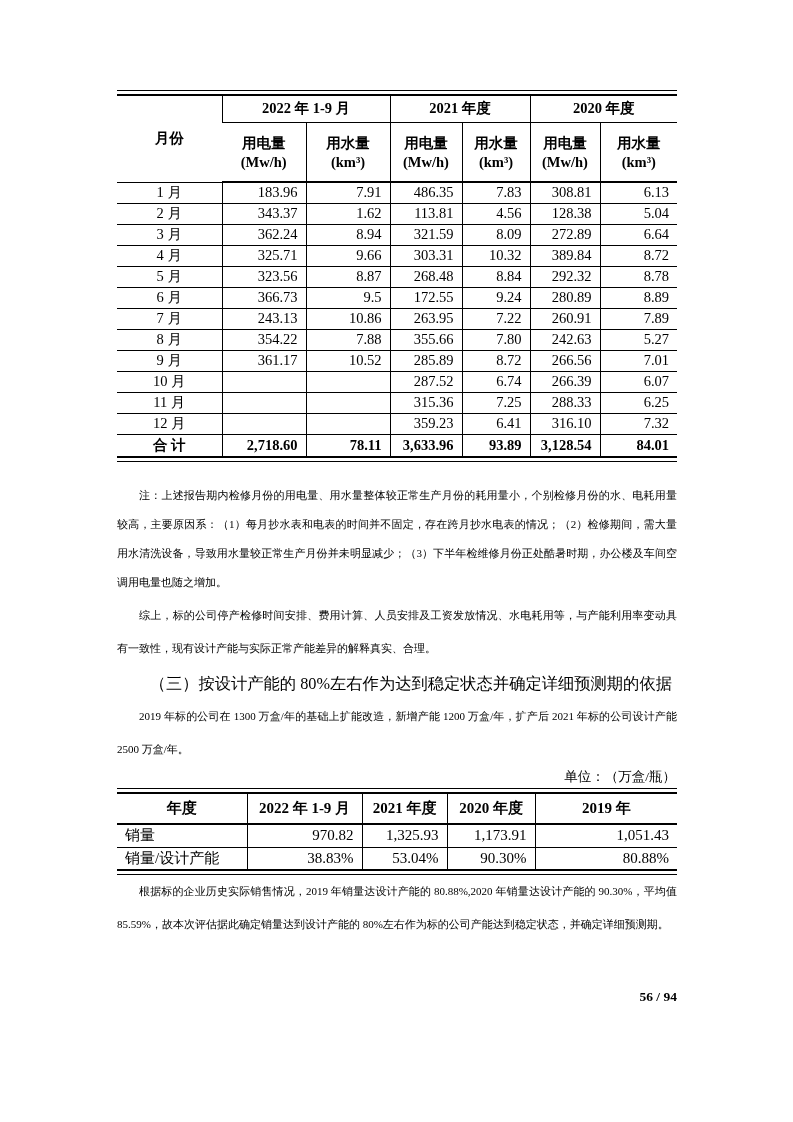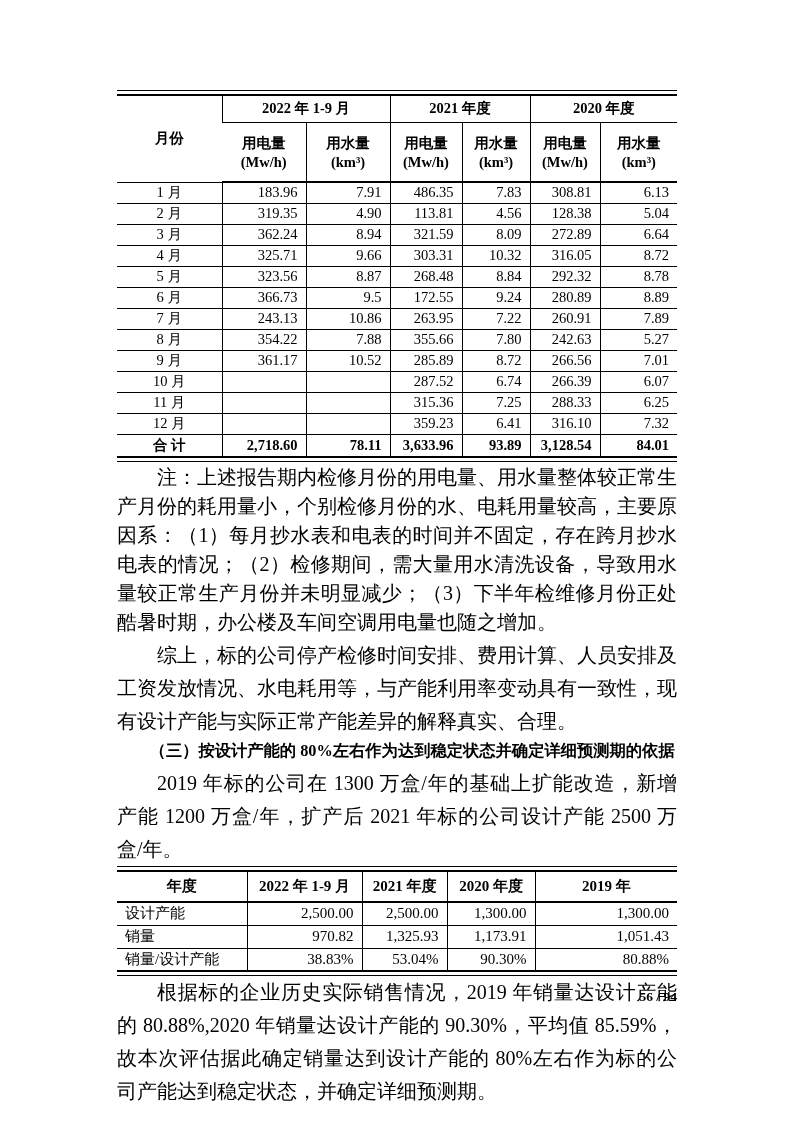--- a/index.html
+++ b/index.html
@@ -29,24 +29,24 @@
   .total-label { text-align:center; }
 
   
   #t2 { font-size:15px; }
   #t2 thead th { font-weight:bold; text-align:center; height:31px; border-bottom:2px solid #000; vertical-align:middle; }
   #t2 tbody td { border-bottom:1px solid #000; height:23px; }
   #t2 tbody tr:last-child td { border-bottom:none; }
   .row-label { text-align:left; padding-left:8px; }
 
   
-  .note { margin-top:1px; font-size:20px; line-height:29px; text-align:justify; text-indent:2em; }
-  .para { font-size:20px; line-height:33px; text-align:justify; text-indent:2em; }
+  .note { margin-top:19px; font-size:11px; line-height:29px; text-align:justify; text-indent:2em; }
+  .para { font-size:11px; line-height:33px; text-align:justify; text-indent:2em; }
   .para-sum { margin-top:2px; }
-  .heading { margin:0 0 4px; font-size:16.3px; line-height:25px; font-weight:bold; text-indent:2em; text-align:justify; }
+  .heading { margin:6px 0 4px; font-size:16.3px; line-height:25px; font-weight:normal; text-indent:2em; text-align:justify; }
   .unit { margin:2px 1px 2px 0; font-size:13.5px; line-height:18px; text-align:right; }
   .para-final { }
   .page-footer { position:absolute; top:989px; right:116px; font-size:13.5px; font-weight:bold; }
 </style>
 </head>
 <body>
 
 <div class="page">
   <div class="content">
 
@@ -100,43 +100,43 @@
               <td class="month-cell">1 月</td>
               <td class="num">183.96</td>
               <td class="num">7.91</td>
               <td class="num">486.35</td>
               <td class="num">7.83</td>
               <td class="num">308.81</td>
               <td class="num">6.13</td>
             </tr>
             <tr>
               <td class="month-cell">2 月</td>
-              <td class="num">319.35</td>
-              <td class="num">4.90</td>
+              <td class="num">343.37</td>
+              <td class="num">1.62</td>
               <td class="num">113.81</td>
               <td class="num">4.56</td>
               <td class="num">128.38</td>
               <td class="num">5.04</td>
             </tr>
             <tr>
               <td class="month-cell">3 月</td>
               <td class="num">362.24</td>
               <td class="num">8.94</td>
               <td class="num">321.59</td>
               <td class="num">8.09</td>
               <td class="num">272.89</td>
               <td class="num">6.64</td>
             </tr>
             <tr>
               <td class="month-cell">4 月</td>
               <td class="num">325.71</td>
               <td class="num">9.66</td>
               <td class="num">303.31</td>
               <td class="num">10.32</td>
-              <td class="num">316.05</td>
+              <td class="num">389.84</td>
               <td class="num">8.72</td>
             </tr>
             <tr>
               <td class="month-cell">5 月</td>
               <td class="num">323.56</td>
               <td class="num">8.87</td>
               <td class="num">268.48</td>
               <td class="num">8.84</td>
               <td class="num">292.32</td>
               <td class="num">8.78</td>
@@ -216,20 +216,21 @@
             <td class="num">84.01</td>
           </tr>
         </tfoot>
       </table>
     </div>
 
     <p class="note">注：上述报告期内检修月份的用电量、用水量整体较正常生产月份的耗用量小，个别检修月份的水、电耗用量较高，主要原因系：（1）每月抄水表和电表的时间并不固定，存在跨月抄水电表的情况；（2）检修期间，需大量用水清洗设备，导致用水量较正常生产月份并未明显减少；（3）下半年检维修月份正处酷暑时期，办公楼及车间空调用电量也随之增加。</p>
     <p class="para para-sum">综上，标的公司停产检修时间安排、费用计算、人员安排及工资发放情况、水电耗用等，与产能利用率变动具有一致性，现有设计产能与实际正常产能差异的解释真实、合理。</p>
     <h3 class="heading">（三）按设计产能的 80%左右作为达到稳定状态并确定详细预测期的依据</h3>
     <p class="para">2019 年标的公司在 1300 万盒/年的基础上扩能改造，新增产能 1200 万盒/年，扩产后 2021 年标的公司设计产能 2500 万盒/年。</p>
+    <div class="unit">单位：（万盒/瓶）</div>
 
     <div class="rule-wrap">
       <table id="t2">
         <colgroup>
           <col style="width:130px">
             <col style="width:115px">
             <col style="width:85px">
           <col style="width:88px">
             <col style="width:142px">
         </colgroup>
@@ -237,27 +238,20 @@
           <tr>
             <th>年度</th>
             <th>2022 年 1-9 月</th>
             <th>2021 年度</th>
             <th>2020 年度</th>
             <th>2019 年</th>
           </tr>
         </thead>
         <tbody>
             <tr>
-              <td class="row-label">设计产能</td>
-              <td class="num">2,500.00</td>
-              <td class="num">2,500.00</td>
-              <td class="num">1,300.00</td>
-              <td class="num">1,300.00</td>
-            </tr>
-            <tr>
               <td class="row-label">销量</td>
               <td class="num">970.82</td>
               <td class="num">1,325.93</td>
               <td class="num">1,173.91</td>
               <td class="num">1,051.43</td>
             </tr>
             <tr>
               <td class="row-label">销量/设计产能</td>
               <td class="num">38.83%</td>
               <td class="num">53.04%</td>

